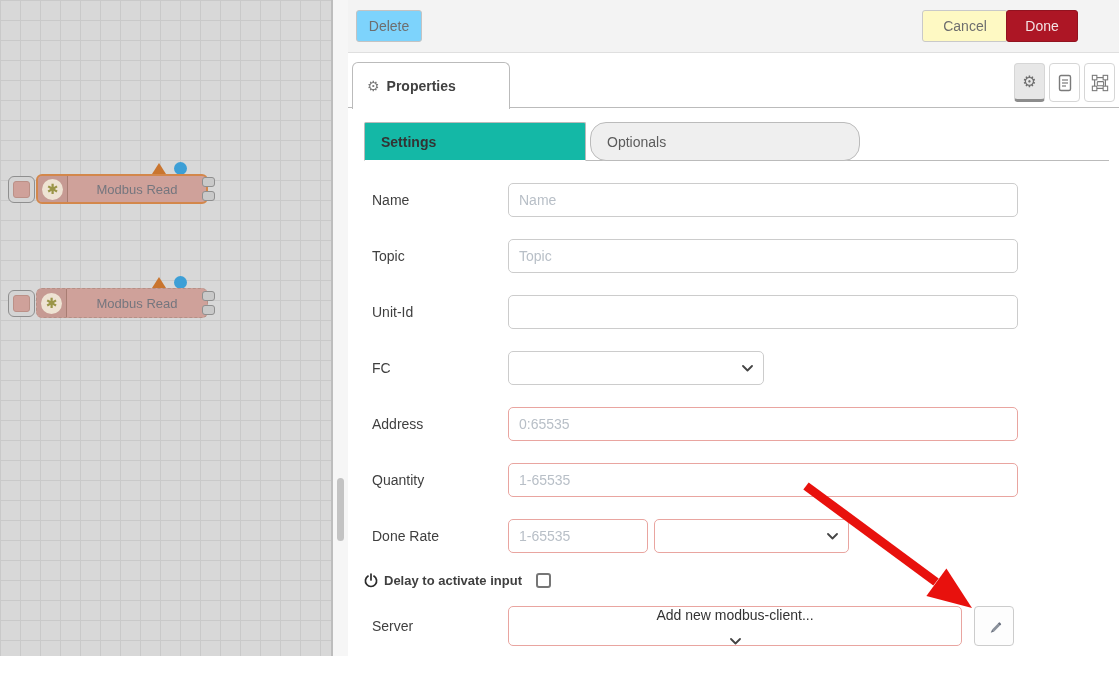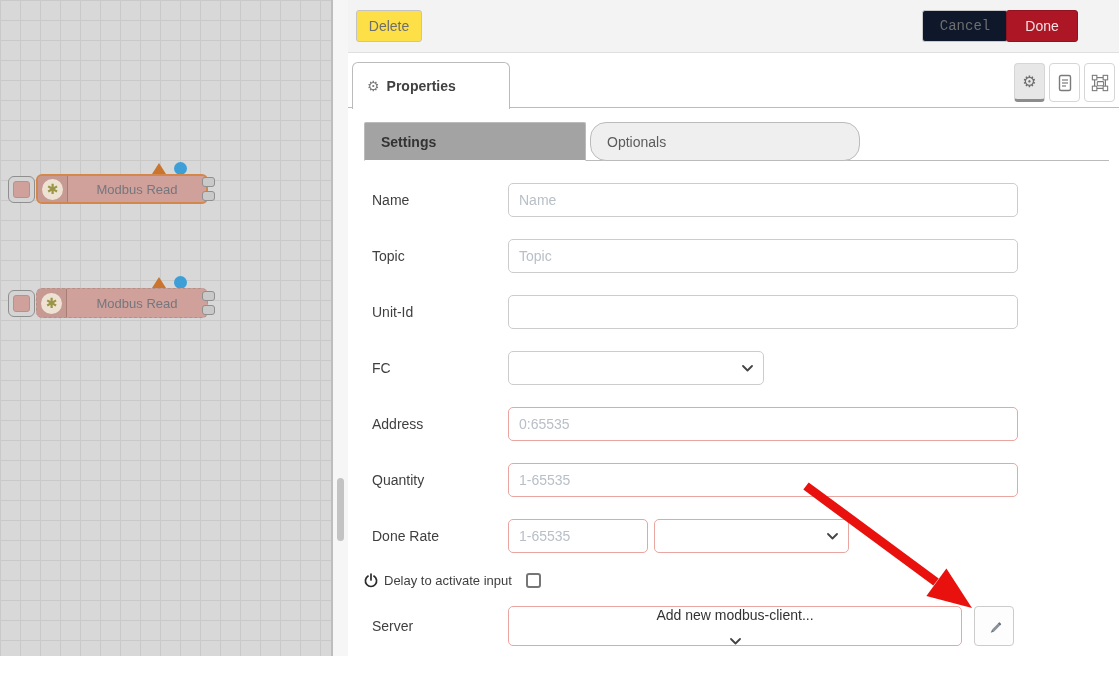--- a/index.html
+++ b/index.html
@@ -78,22 +78,22 @@
   .tray { position:absolute; left:348px; top:0; width:771px; height:680px; background:#fff; }
 
   .tray-header {
     position:absolute; left:0; top:0; width:100%; height:53px;
     background:#f3f3f3; border-bottom:1px solid #dfdfdf;
   }
   .btn {
     position:absolute; height:32px; border-radius:3px; font-size:14px;
     display:flex; align-items:center; justify-content:center; cursor:default;
   }
-  .btn-delete { left:8px;  top:10px; width:66px; background:#fde047; border:1px solid #c3c3c3; color:#6e6e6e; }
-  .btn-cancel { left:574px; top:10px; width:86px; background:#0f172a; border:1px solid #c9c9c9; color:#6e6e6e;font-family:Liberation Mono, monospace; }
+  .btn-delete { left:8px;  top:10px; width:66px; background:#7dd3fc; border:1px solid #c3c3c3; color:#6e6e6e; }
+  .btn-cancel { left:574px; top:10px; width:86px; background:#fef9c3; border:1px solid #c9c9c9; color:#6e6e6e; }
   .btn-done   { left:658px; top:10px; width:72px; background:#ad1625; border:1px solid #921320; color:#f3e3e4; }
 
   .props-row {
     position:absolute; left:0; top:53px; width:100%; height:55px;
     background:#fff; border-bottom:1px solid #bbbbbb;
   }
   .props-tab {
     position:absolute; left:4px; top:9px; width:158px; height:47px;
     background:#fff; border:1px solid #bbbbbb; border-bottom:none;
     border-radius:6px 6px 0 0; z-index:2;
@@ -111,21 +111,21 @@
 
   .form-area { position:absolute; left:0; top:108px; width:100%; height:572px; padding:14px 8px 0 8px; }
 
   .subtabs { position:relative; height:39px; margin-left:8px; margin-right:2px;
              border-bottom:1px solid #bbbbbb; display:flex; }
   .subtab {
     height:39px; display:flex; align-items:center; padding-left:16px;
     font-size:14px; border:1px solid #bbbbbb; border-radius:2px 2px 0 0;
   }
   .subtab-active {
-    width:222px; background:#a3a3a3; border-bottom:1px solid #fff;
+    width:222px; background:#14b8a6; border-bottom:1px solid #fff;
     margin-bottom:-1px; font-weight:bold; color:#333;
   }
   .subtab-inactive { width:270px; margin-left:4px; background:#efefef; color:#5c5c5c;border-radius:16px; }
 
   .frm-row { position:relative; display:flex; align-items:center; margin-top:22px; margin-left:8px; }
   .frm-label { width:144px; padding-left:8px; font-size:14px; color:#3f3f3f; flex:0 0 144px; }
   .tin {
     height:34px; border:1px solid #cccccc; border-radius:5px; background:#fff;
     font-size:14px; color:#333; padding:0 10px; outline:none;
     font-family:"Liberation Sans", sans-serif;
@@ -137,21 +137,21 @@
     height:34px; border:1px solid #cccccc; border-radius:5px; background:#fff;
     display:flex; align-items:center; justify-content:space-between;
     padding:0 10px; font-size:14px; color:#333;
   }
   .sel-err { border-color:#e9a5a0; }
   .sel-fc { width:256px; }
   .sel-rate { width:195px; margin-left:6px; }
   .sel-server { width:454px; height:40px;flex-direction:column; }
   .tin-rate { width:140px; }
 
-  .chk-row { margin-top:20px; display:flex; align-items:flex-start; padding-left:8px; }
+  .chk-row { margin-top:20px; display:flex; align-items:flex-start; padding-left:8px;font-weight:bold; }
   .chk-label { font-size:13px; color:#3f3f3f; margin-left:6px; }
   .checkbox {
     width:15px; height:15px; border:2px solid #767676; border-radius:3px;
     background:#fff; margin-left:14px;
   }
   .row-server { margin-top:18px; }
   .pencil-btn {
     width:40px; height:40px; margin-left:12px; background:#fdfdfd;
     border:1px solid #cccccc; border-radius:4px;
     display:flex; align-items:center; justify-content:center;

